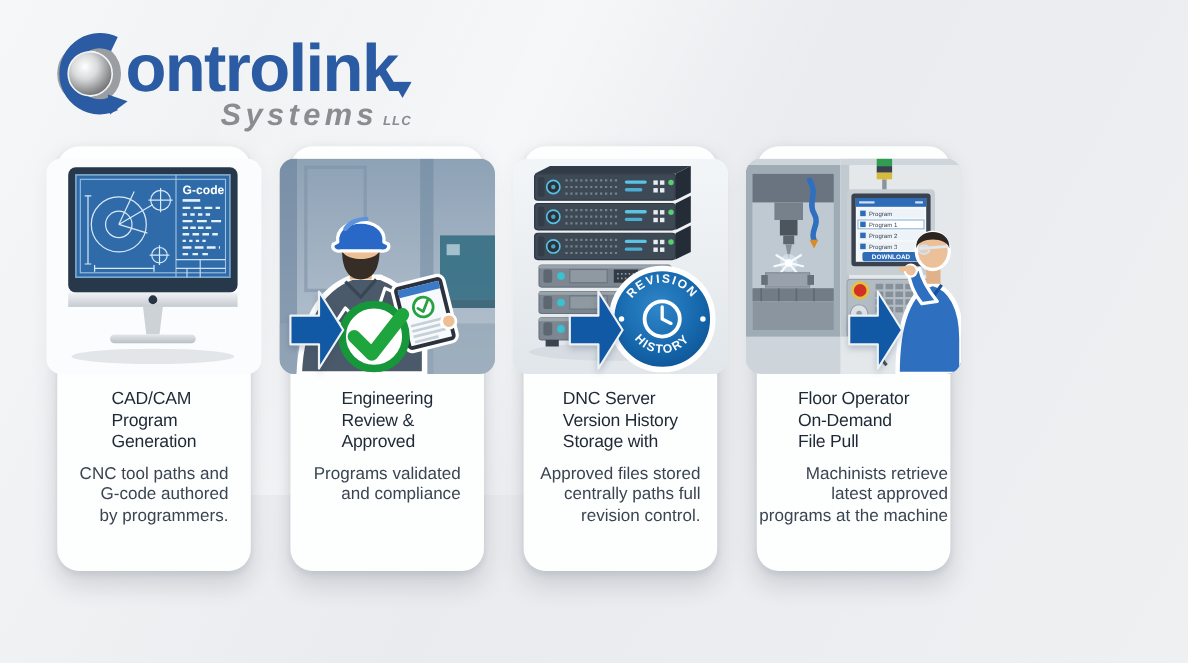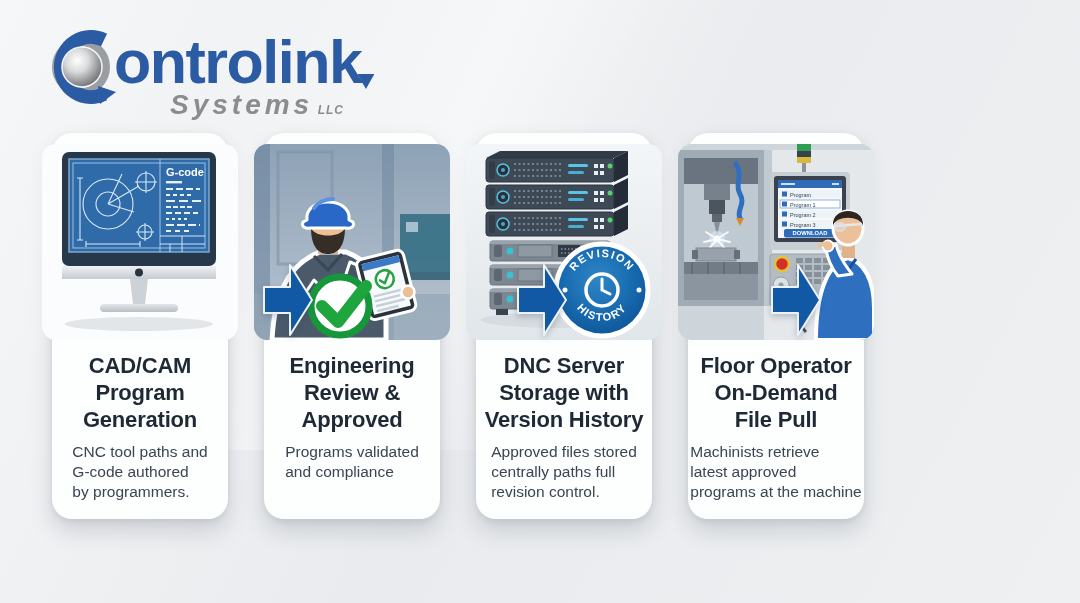--- a/index.html
+++ b/index.html
@@ -20,44 +20,44 @@
   .logo { position:absolute; left:42px; top:22px; display:flex; align-items:flex-start; z-index:3; }
   .logo-text { margin-left:-12px; position:relative; }
   .brand {
     font-size:61px; font-weight:bold; color:#2a5ba3;
     letter-spacing:-1.5px; line-height:1; margin-top:10px; display:inline-block;
   }
   .k-arrow {
     display:inline-block; width:17px; height:15px; background:#2a5ba3;
     clip-path:polygon(0 0,100% 0,50% 100%); margin-left:-4px; vertical-align:-6px;
   }
-  .subbrand-row { margin-left:56px; margin-top:-4px; white-space:nowrap; }
+  .subbrand-row { margin-left:56px; margin-top:-4px; white-space:nowrap;text-align:right; }
   .subbrand {
     font-style:italic; font-weight:bold; color:#8a8d90;
     font-size:28px; letter-spacing:4px;
   }
   .llc { font-style:italic; font-weight:bold; color:#8a8d90; font-size:12px; letter-spacing:1px; }
 
   
   .flow { position:absolute; left:52px; top:133px; display:flex; gap:36px; }
   .card {
     width:176px; height:386px; background:#fdfefe; border-radius:20px;
     box-shadow:0 12px 22px rgba(55,65,82,.18), 0 2px 6px rgba(55,65,82,.10);
     display:flex; flex-direction:column; align-items:center;
   }
   .illus {
     width:196px; height:196px; margin-top:11px; border-radius:14px;
     overflow:hidden; flex:none; position:relative;
   }
   .card-title {
-    margin-top:13px; text-align:center; font-size:22px; font-weight:bold;
+    margin-top:13px; font-size:16px; font-weight:normal;
     color:#1f2935; line-height:1.22; letter-spacing:-0.2px;
   }
   .card-desc {
-    margin-top:9px; text-align:left; font-size:15.5px;
+    margin-top:9px; text-align:right; font-size:15.5px;
     color:#3b4551; line-height:1.28;
   }
 
   
   .arrow {
     position:absolute; top:262px; width:52px; height:76px; z-index:6;
     filter:drop-shadow(0 3px 3px rgba(40,60,90,.25));
   }
   .arrow-1 { left:262px; } .arrow-2 { left:516px; } .arrow-3 { left:770px; }
 
@@ -358,22 +358,22 @@
             <circle cx="136" cy="146" r="16" fill="none" stroke="#ffffff" stroke-width="3.5"></circle>
             <path d="M136,146 L136,135 M136,146 L144,150" stroke="#ffffff" stroke-width="3" stroke-linecap="round"></path>
           </g>
           <circle cx="99" cy="146" r="2.5" fill="#ffffff"></circle>
             <circle cx="173" cy="146" r="2.5" fill="#ffffff"></circle>
         </g>
       </svg>
     </div>
     <div class="card-title">
       <div>DNC Server</div>
+      <div>Version History</div>
       <div>Storage with</div>
-      <div>Version History</div>
     </div>
     <div class="card-desc">
       <div>Approved files stored</div>
       <div>centrally paths full</div>
       <div>revision control.</div>
     </div>
   </div>
 
   <div class="card">
     <div class="illus">

